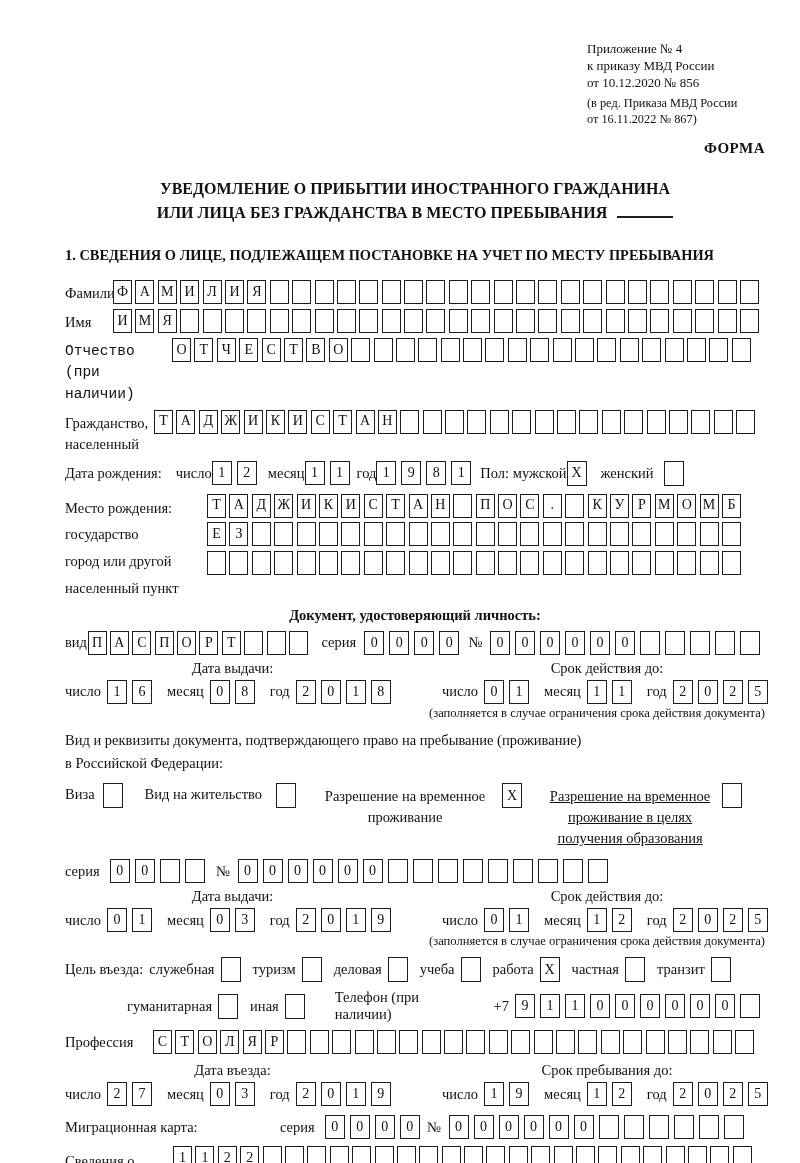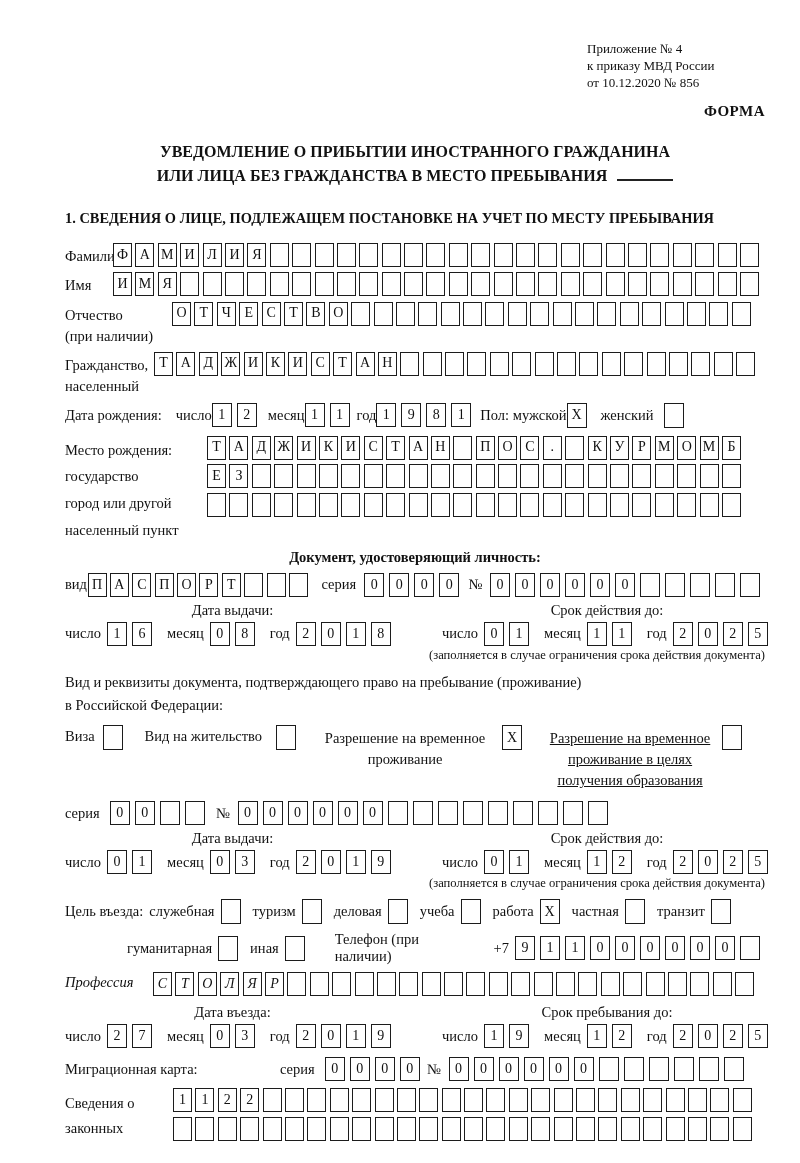--- a/index.html
+++ b/index.html
@@ -66,20 +66,24 @@
 </style>
 </head>
 <body>
 
 <div class="page">
 
   <div class="appendix">
     <div>Приложение № 4</div>
     <div>к приказу МВД России</div>
     <div>от 10.12.2020 № 856</div>
+    <div class="sub">
+      <div>(в ред. Приказа МВД России</div>
+      <div>от 16.11.2022 № 867)</div>
+    </div>
   </div>
   <div class="forma">ФОРМА</div>
 
   <div class="title">
     <div class="tline">УВЕДОМЛЕНИЕ О ПРИБЫТИИ ИНОСТРАННОГО ГРАЖДАНИНА</div>
     <div class="tline">
       <span>ИЛИ ЛИЦА БЕЗ ГРАЖДАНСТВА В МЕСТО ПРЕБЫВАНИЯ</span><span class="t-underline"></span>
     </div>
   </div>
 
@@ -149,21 +153,21 @@
         <span class="cell"></span>
         <span class="cell"></span>
         <span class="cell"></span>
         <span class="cell"></span>
         <span class="cell"></span>
         <span class="cell"></span>
       </span>
   </div>
 
   <div class="frow">
-    <span class="lblcol" style="width:107px;">
+    <span class="lblcol" style="width:107px;font-family:Liberation Mono, monospace;">
       <span>Отчество</span><br>
       <span>(при наличии)</span>
     </span>
     <span class="cells">
         <span class="cell">О</span>
         <span class="cell">Т</span>
         <span class="cell">Ч</span>
         <span class="cell">Е</span>
         <span class="cell">С</span>
         <span class="cell">Т</span>
@@ -558,21 +562,21 @@
         <span class="cell">0</span>
         <span class="cell">0</span>
         <span class="cell">0</span>
         <span class="cell">0</span>
         <span class="cell">0</span>
         <span class="cell">0</span>
         <span class="cell"></span>
       </span>
   </div>
 
-  <div class="frow" style="font-style:italic;">
+  <div class="frow" style="align-items:center;">
     <span class="pl" style="width:88px;">Профессия</span>
     <span class="cells">
         <span class="cell">С</span>
         <span class="cell">Т</span>
         <span class="cell">О</span>
         <span class="cell">Л</span>
         <span class="cell">Я</span>
         <span class="cell">Р</span>
         <span class="cell"></span>
         <span class="cell"></span>

